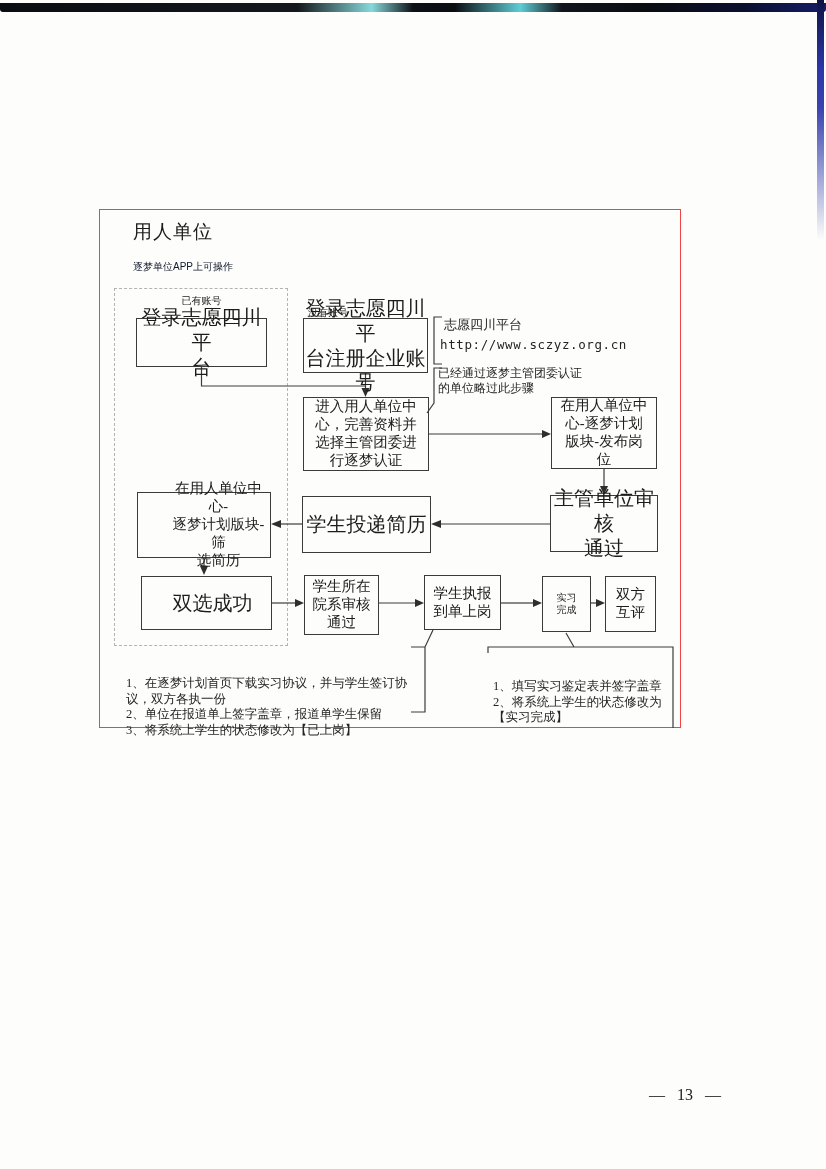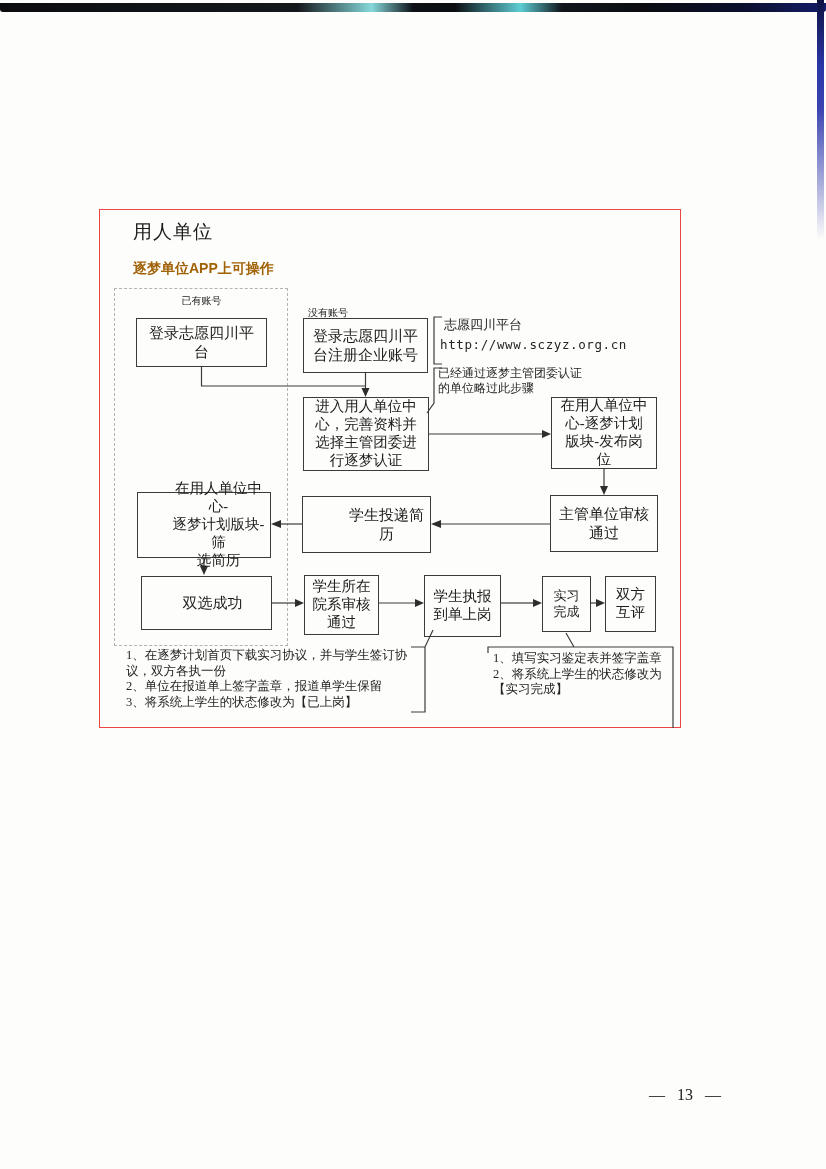--- a/index.html
+++ b/index.html
@@ -31,40 +31,40 @@
     position:absolute; left:99px; top:209px; width:582px; height:519px;
     border:1px solid #ef4444;
   }
   .panel-header {
     position:absolute; left:33px; top:9px;
     font-size:19px; letter-spacing:1px; color:#1b1b1b;
   }
   .panel-subheader {
     position:absolute; left:33px; top:50px;
     font-family:"Liberation Sans", sans-serif;
-    font-size:14px; font-weight:700; color:#a16207;
+    font-size:10px; font-weight:400; color:#0f172a;
   }
   .dashed-region {
     position:absolute; left:14px; top:78px; width:174px; height:358px;
     border:1px dashed #b3b3b3;
   }
   .branch-label { position:absolute; font-size:10px; color:#222; white-space:nowrap; }
   .fbox {
     position:absolute; border:1px solid #3b3b3b;
     display:flex; align-items:center; justify-content:center;
-    text-align:center; font-size:15px; line-height:1.24;
+    text-align:center; font-size:20px; line-height:1.24;
     color:#1c1c1c; white-space:pre-line;
   }
   .connectors { position:absolute; left:0; top:0; pointer-events:none; }
   .ann-platform-name { position:absolute; left:344px; top:106px; font-size:13px; color:#242424; white-space:nowrap; }
   .ann-platform-url  { position:absolute; left:340px; top:127px; font-size:12.5px; letter-spacing:.6px;
                        font-family:"DejaVu Sans Mono", monospace; color:#242424; white-space:nowrap; }
   .ann-skip-note { position:absolute; left:338px; top:156px; font-size:12px; line-height:15px;
                    color:#242424; white-space:pre-line; }
-  .notes { position:absolute; font-size:12.5px; line-height:15.6px; color:#242424; white-space:pre-line; }
+  .notes { position:absolute; font-size:12.5px; line-height:15.6px; color:#242424; white-space:pre-line;margin-top:28px; }
   .notes-left  { left:26px;  top:438px; width:335px; }
   .notes-right { left:393px; top:441px; width:190px; }
   .page-footer {
     position:absolute; left:620px; top:1086px; width:130px;
     font-size:16px; color:#1c1c1c; text-align:center; white-space:nowrap;
   }
   .page-footer .dash { margin:0 12px; }
 </style>
 </head>
 <body>
@@ -121,31 +121,31 @@
     <div class="fbox" style="left:203px; top:187px; width:126px; height:74px; font-size:14.5px;">进入用人单位中
 心，完善资料并
 选择主管团委进
 行逐梦认证</div>
     <div class="fbox" style="left:451px; top:187px; width:106px; height:72px; font-size:14.5px;">在用人单位中
 心-逐梦计划
 版块-发布岗
 位</div>
     <div class="fbox" style="left:450px; top:285px; width:108px; height:57px;">主管单位审核
 通过</div>
-    <div class="fbox" style="left:202px; top:286px; width:129px; height:57px;padding-left:40px;">学生投递简历</div>
+    <div class="fbox" style="left:202px; top:286px; width:129px; height:57px;">学生投递简历</div>
     <div class="fbox" style="left:37px;  top:282px; width:134px; height:66px; font-size:14.5px;padding-left:29px;">在用人单位中心-
 逐梦计划版块-筛
 选简历</div>
     <div class="fbox" style="left:41px;  top:366px; width:131px; height:54px;padding-left:12px;">双选成功</div>
     <div class="fbox" style="left:204px; top:365px; width:75px; height:60px; font-size:14.5px;">学生所在
 院系审核
 通过</div>
-    <div class="fbox" style="left:324px; top:365px; width:77px; height:62px; font-size:14.5px;">学生执报
+    <div class="fbox" style="left:324px; top:365px; width:77px; height:55px; font-size:14.5px;">学生执报
 到单上岗</div>
-    <div class="fbox" style="left:442px; top:366px; width:49px; height:56px; font-size:13px;">实习
+    <div class="fbox" style="left:442px; top:366px; width:49px; height:56px; font-size:10px;">实习
 完成</div>
     <div class="fbox" style="left:505px; top:366px; width:51px; height:56px; font-size:14.5px;">双方
 互评</div>
 
     <div class="ann-platform-name">志愿四川平台</div>
     <div class="ann-platform-url">http://www.sczyz.org.cn</div>
     <div class="ann-skip-note">已经通过逐梦主管团委认证
 的单位略过此步骤</div>
 
     <div class="notes notes-left">1、在逐梦计划首页下载实习协议，并与学生签订协

